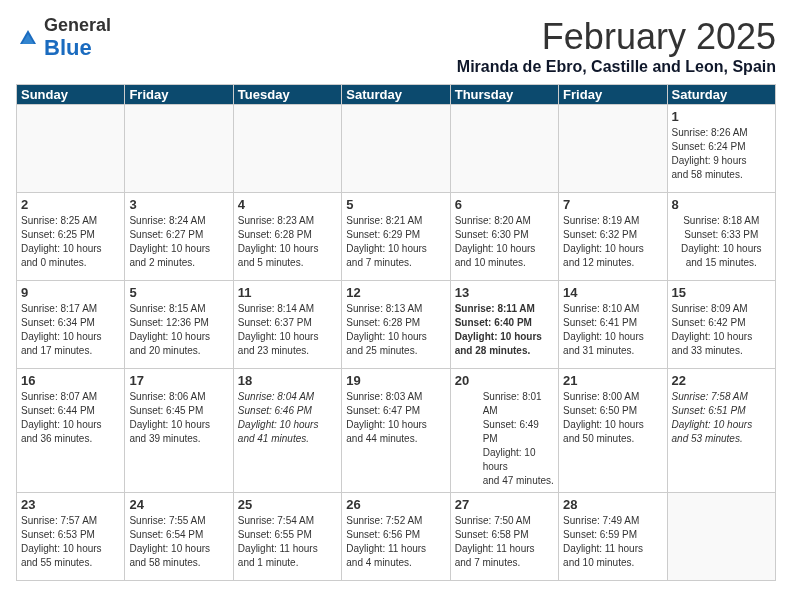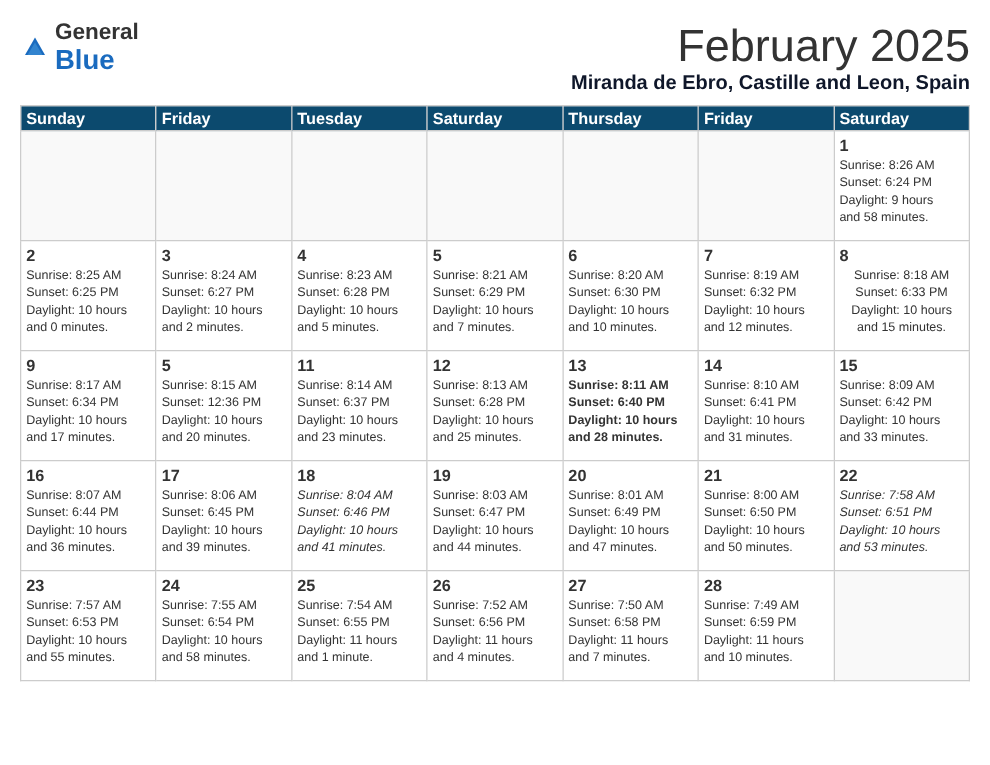--- a/index.html
+++ b/index.html
@@ -265,21 +265,21 @@
         </td>
         <td>
           <span class="day-number">19</span>
           <div class="day-info" style="white-space: pre-line;">Sunrise: 8:03 AM
 Sunset: 6:47 PM
 Daylight: 10 hours
 and 44 minutes.</div>
         </td>
         <td>
           <span class="day-number">20</span>
-          <div class="day-info" style="white-space: pre-line;">Sunrise: 8:01 AM
+          <div class="day-info" style="white-space: pre-line; margin-left: 28px;">Sunrise: 8:01 AM
 Sunset: 6:49 PM
 Daylight: 10 hours
 and 47 minutes.</div>
         </td>
         <td>
           <span class="day-number">21</span>
           <div class="day-info" style="white-space: pre-line;">Sunrise: 8:00 AM
 Sunset: 6:50 PM
 Daylight: 10 hours
 and 50 minutes.</div>

